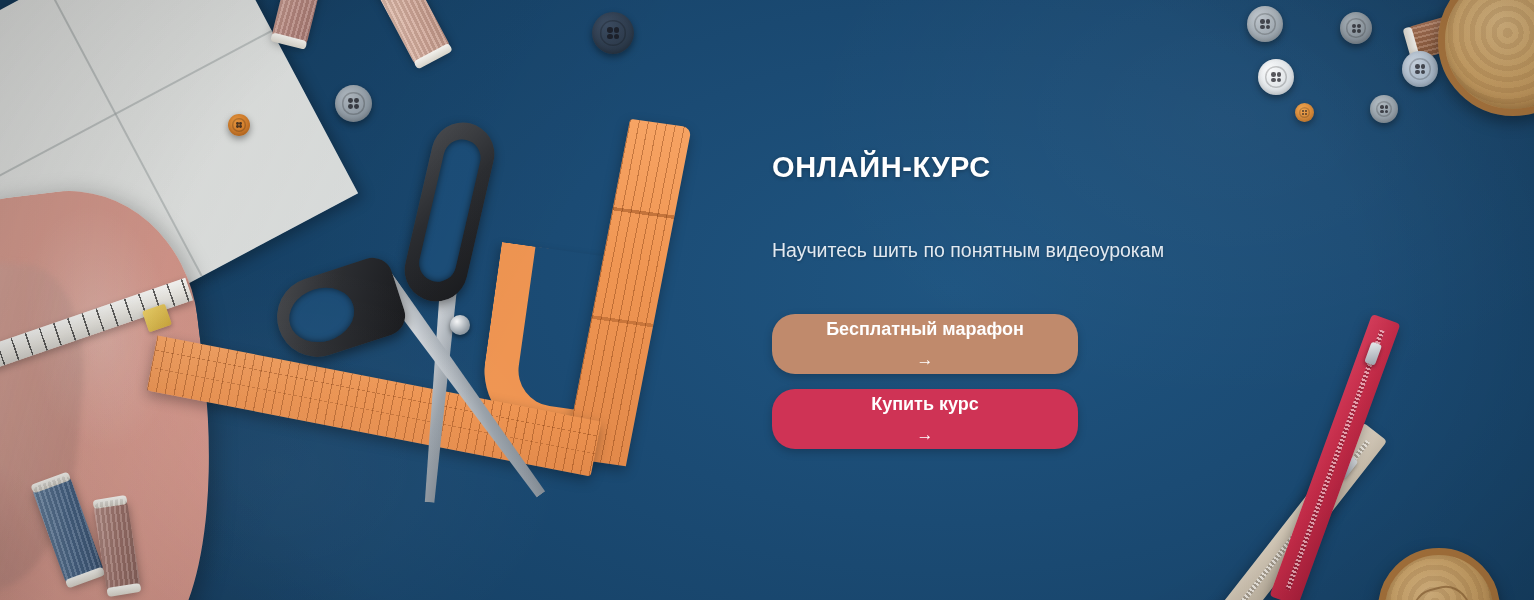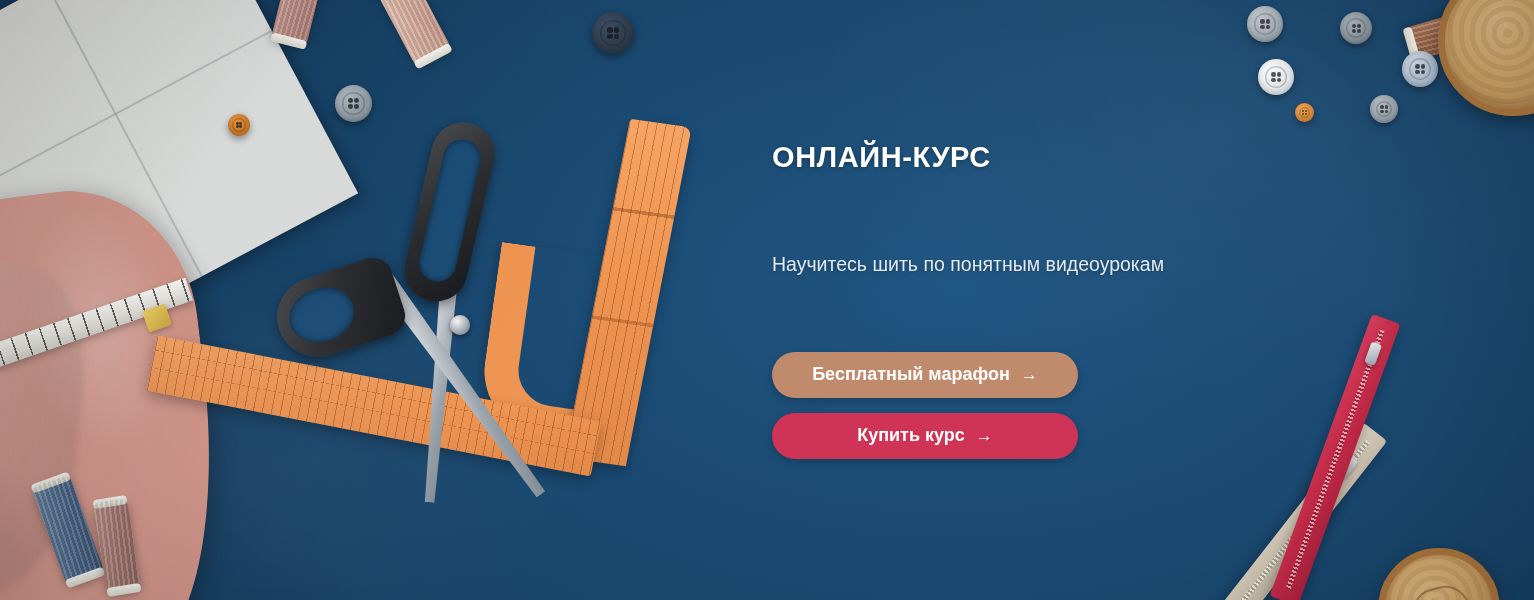--- a/index.html
+++ b/index.html
@@ -299,47 +299,47 @@
     border-radius:40% 40% 50% 50% / 60% 60% 40% 40%;
     transform:rotate(-14deg);
   }
 
   
   .content {
     position:absolute; left:772px; top:0;
     width:620px; height:600px;
     display:flex; flex-direction:column; justify-content:center;
     z-index:40;
-    gap:24px;
   }
   .eyebrow {
     font-size:29px; font-weight:bold; color:#ffffff;
     letter-spacing:0.6px; line-height:1.12;
     text-shadow:0 1px 4px rgba(0,0,0,0.30);
   }
   .headline {
     font-size:31px; font-weight:bold; color:#ffffff;
     line-height:1.2; margin-top:3px;
     text-shadow:0 1px 4px rgba(0,0,0,0.30);
   }
   .subtitle {
     margin-top:52px;
     font-size:19.5px; color:#e2e9f0; line-height:1.45;
     text-shadow:0 1px 3px rgba(0,0,0,0.26);
   }
   .cta-group { margin-top:50px; display:flex; flex-direction:column; gap:15px; }
   .cta {
     display:inline-flex; align-items:center; justify-content:center;
     gap:11px;
-    width:306px; height:46px;
+    width:306px; height:60px;
     border:none; border-radius:23px;
     font-family:"Liberation Sans", sans-serif;
     font-size:18px; font-weight:bold; color:#ffffff;
     cursor:pointer;
     box-shadow:0 3px 9px rgba(0,0,0,0.22);
+    flex-direction:column;
   }
   .cta-arrow { font-size:17px; font-weight:normal; line-height:1; }
   .cta-marathon { background:#c08a6c; }
   .cta-buy      { background:#cf3355;align-items:center; }
 </style>
 </head>
 <body>
 
 <div class="hero">
 

